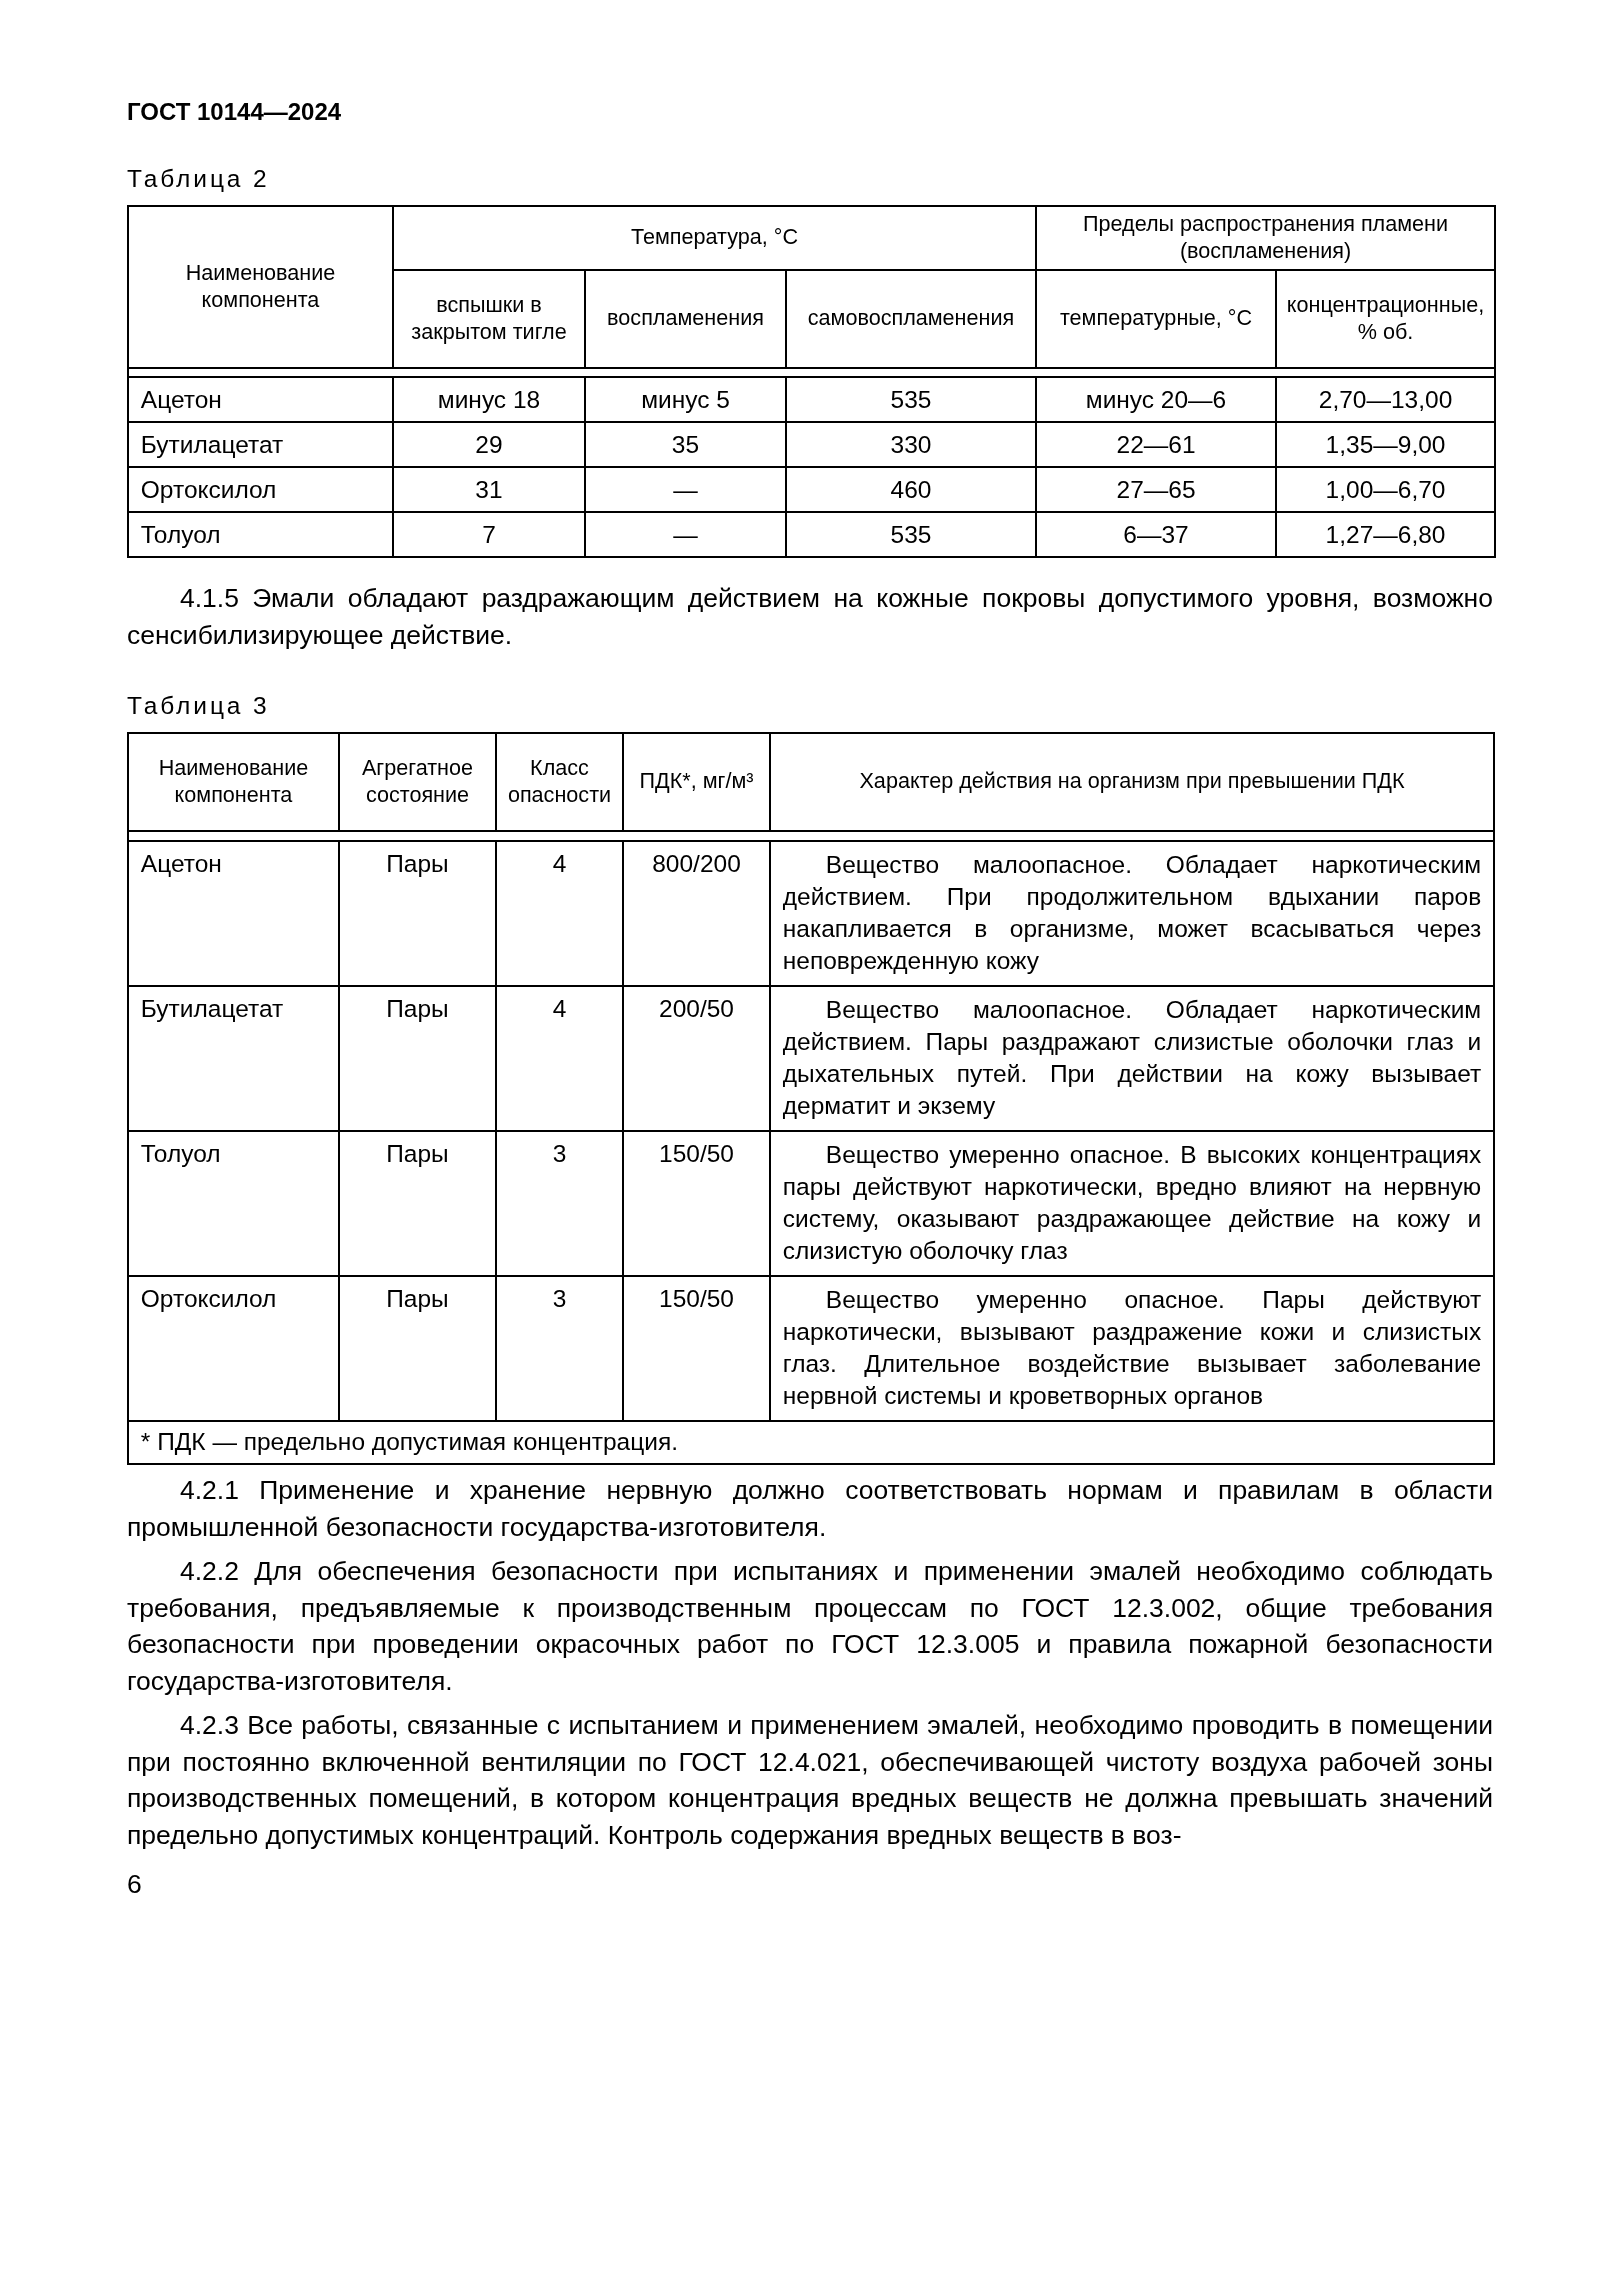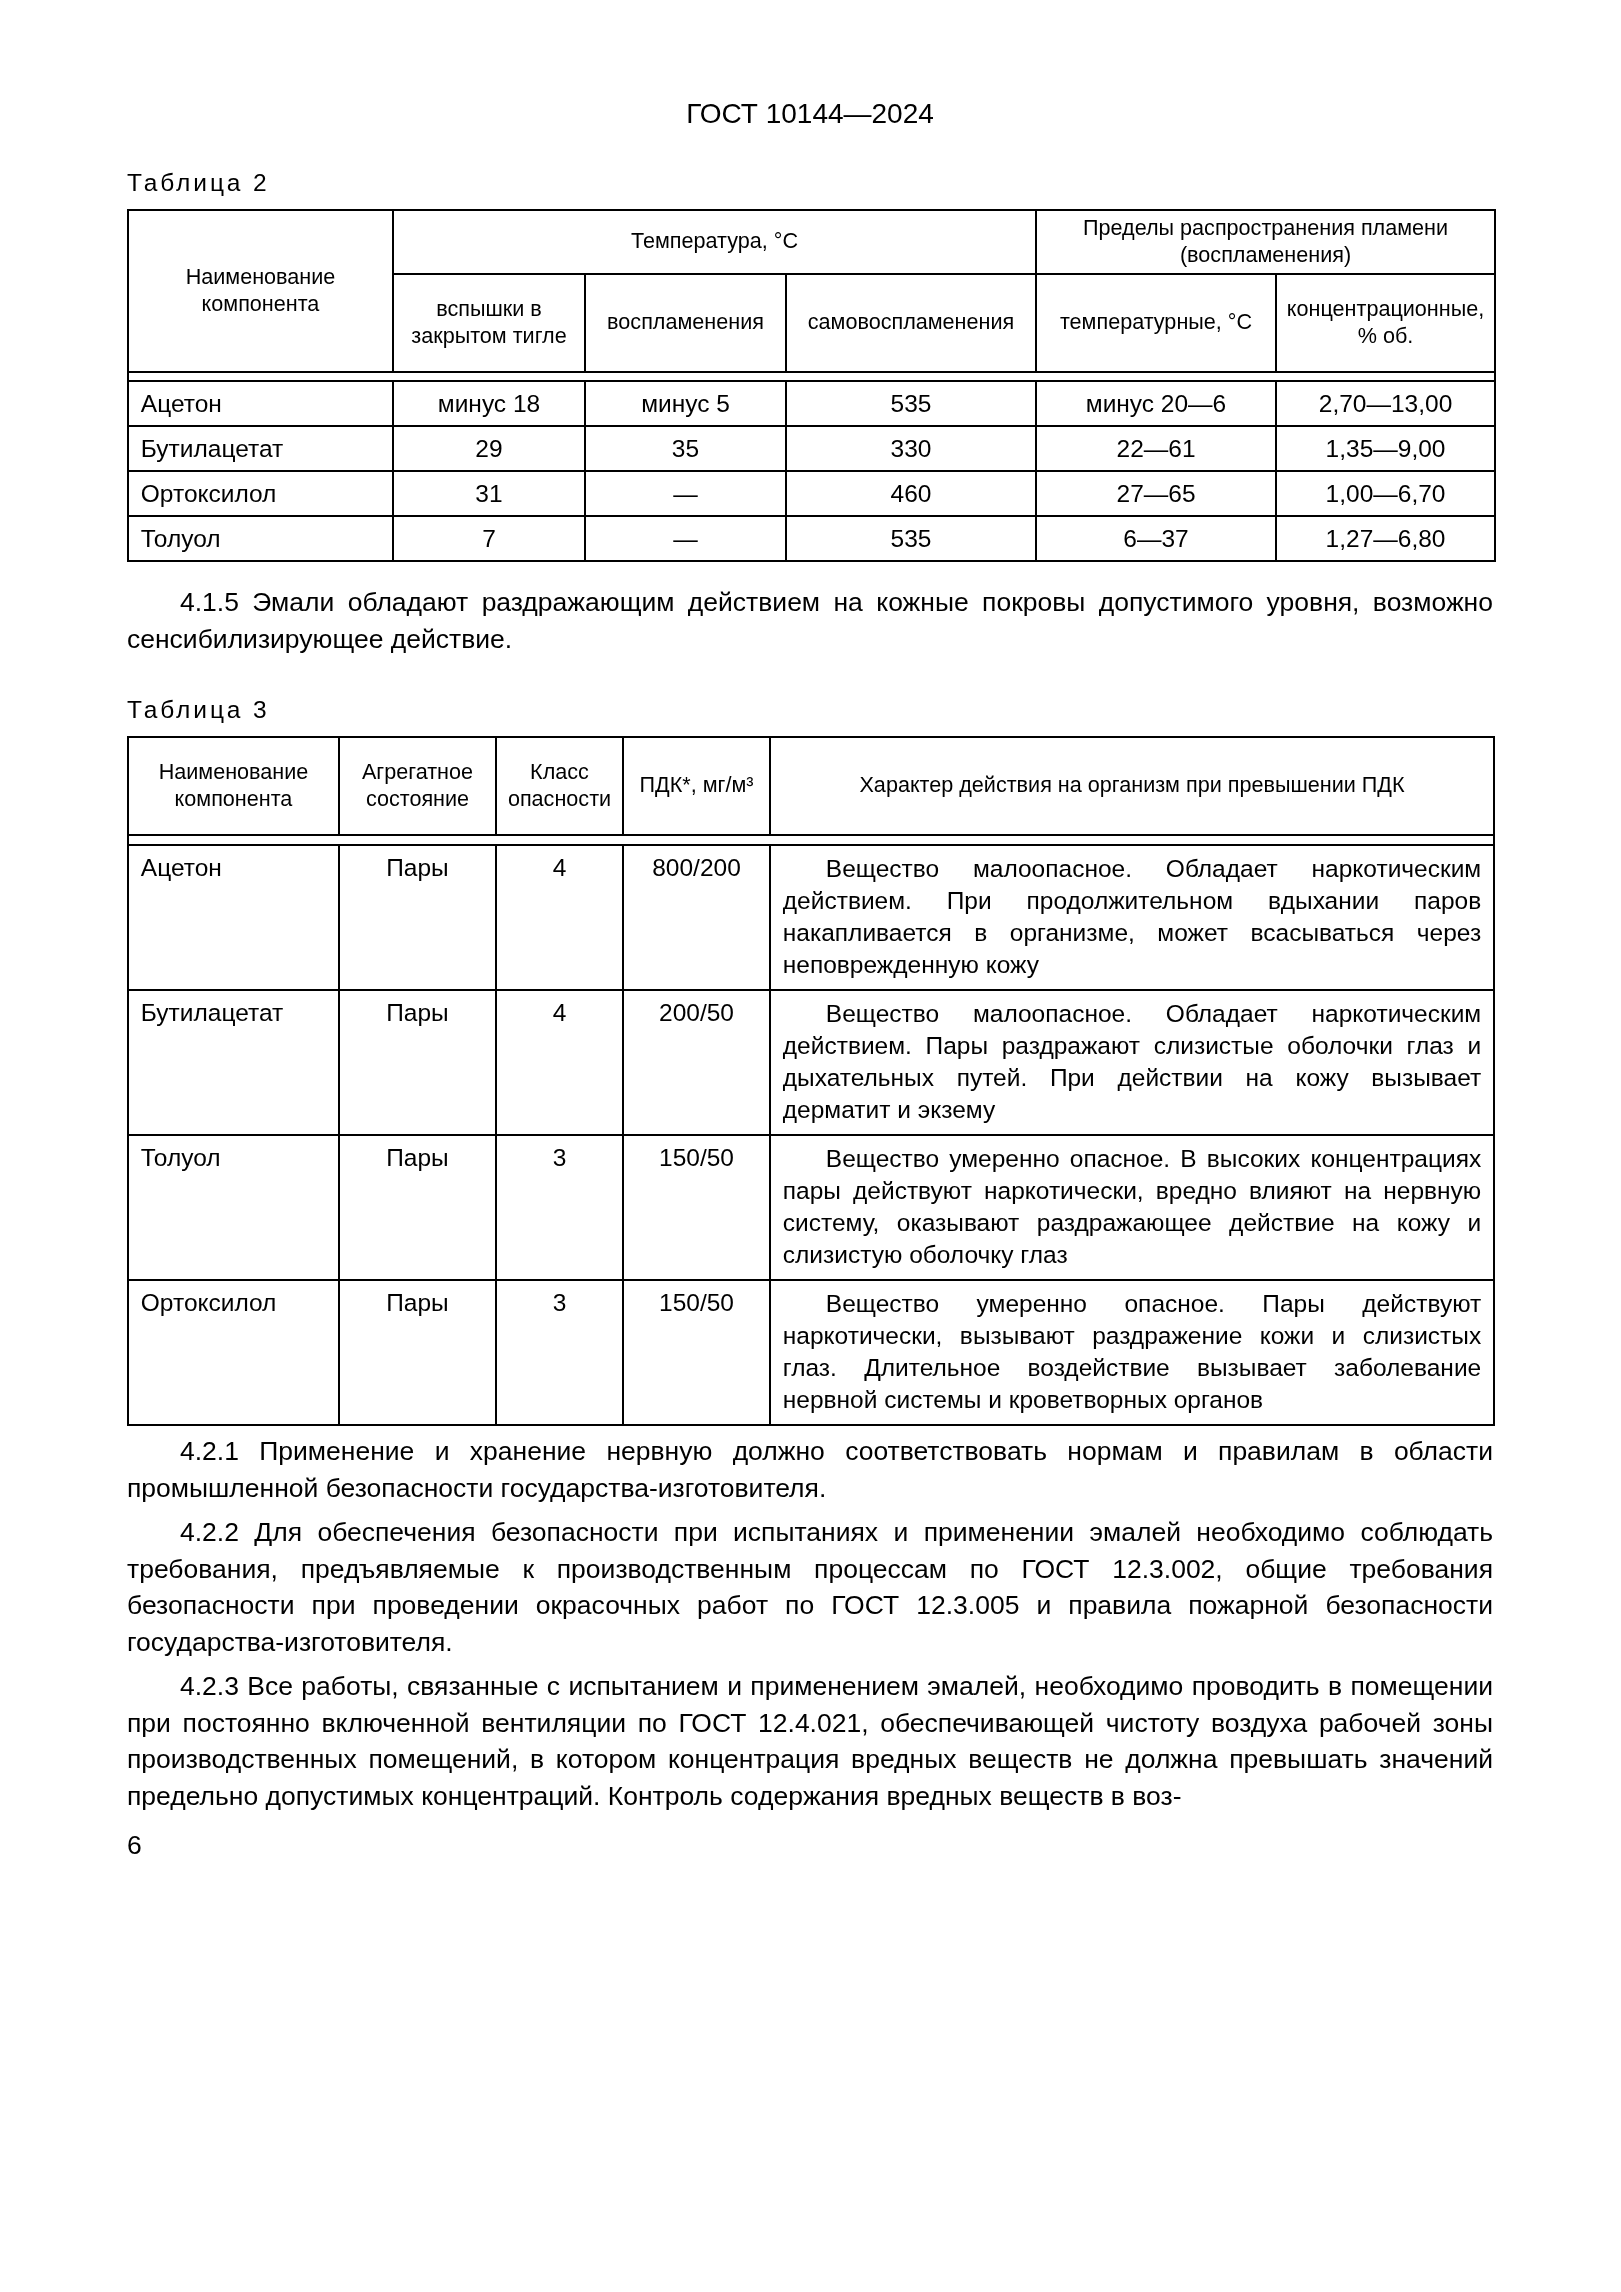--- a/index.html
+++ b/index.html
@@ -12,23 +12,22 @@
     font-family: "Liberation Sans", "DejaVu Sans", sans-serif;
     position: relative;
   }
   .content {
     position: absolute;
     left: 127px;
     top: 98px;
     width: 1366px;
   }
   .doc-header {
-    font-size: 28px;
-    font-weight: normal;
-    text-align: center;
+    font-size: 24px;
+    font-weight: bold;
   }
   .tbl-caption {
     margin-top: 39px;
     margin-bottom: 11.8px;
     font-size: 24.5px;
     letter-spacing: 2.9px;
   }
   table.t {
     border-collapse: collapse;
     table-layout: fixed;
@@ -196,20 +195,23 @@
         <td>150/50</td>
         <td class="j">Вещество умеренно опасное. В высоких концентрациях пары действуют наркотически, вредно влияют на нервную систему, оказывают раздражающее действие на кожу и слизистую оболочку глаз</td>
       </tr>
       <tr class="d">
         <td class="l">Ортоксилол</td>
         <td>Пары</td>
         <td>3</td>
         <td>150/50</td>
         <td class="j">Вещество умеренно опасное. Пары действуют наркотически, вызывают раздражение кожи и слизистых глаз. Длительное воздействие вызывает заболевание нервной системы и кроветворных органов</td>
       </tr>
+      <tr class="fn">
+        <td colspan="5">* ПДК — предельно допустимая концентрация.</td>
+      </tr>
     </tbody>
   </table>
 
 
   <p class="para">4.2.1 Применение и хранение нервную должно соответствовать нормам и правилам в области промышленной безопасности государства-изготовителя.</p>
   <p class="para">4.2.2 Для обеспечения безопасности при испытаниях и применении эмалей необходимо соблюдать требования, предъявляемые к производственным процессам по ГОСТ 12.3.002, общие требования безопасности при проведении окрасочных работ по ГОСТ 12.3.005 и правила пожарной безопасности государства-изготовителя.</p>
   <p class="para">4.2.3 Все работы, связанные с испытанием и применением эмалей, необходимо проводить в помещении при постоянно включенной вентиляции по ГОСТ 12.4.021, обеспечивающей чистоту воздуха рабочей зоны производственных помещений, в котором концентрация вредных веществ не должна превышать значений предельно допустимых концентраций. Контроль содержания вредных веществ в воз-</p>
 
   <div class="pageno">6</div>
 

